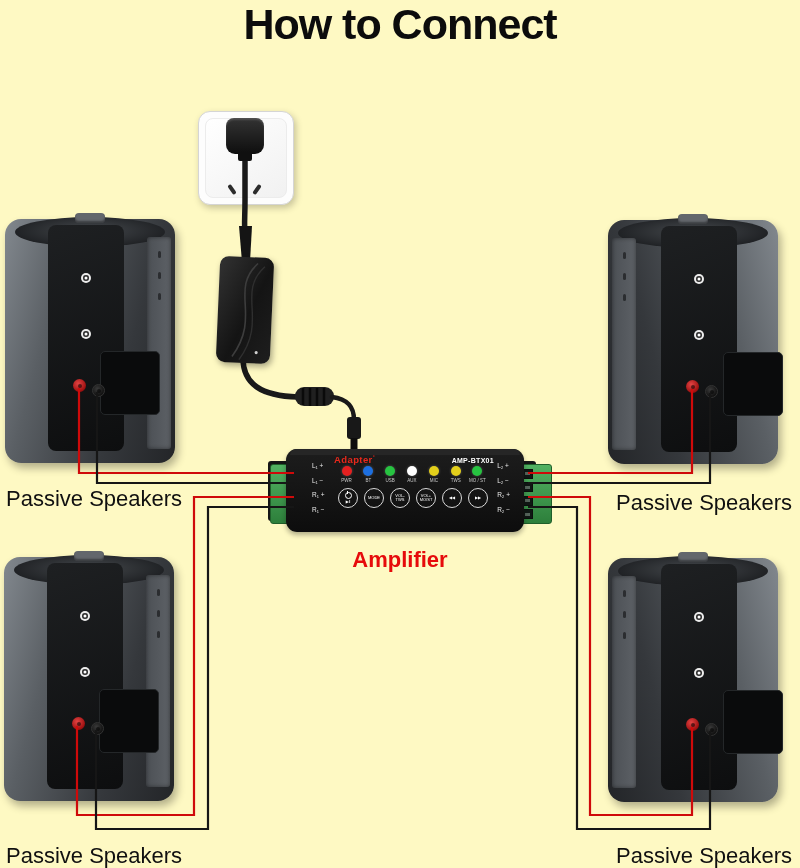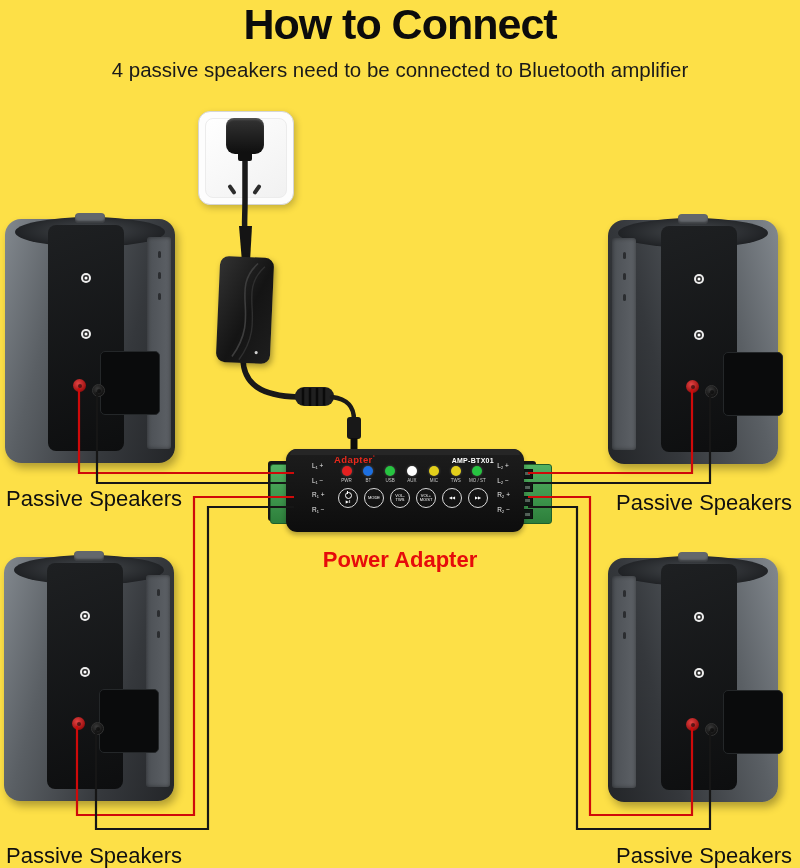--- a/index.html
+++ b/index.html
@@ -1,16 +1,16 @@
 <!DOCTYPE html>
 <html><head>
 <meta charset="utf-8">
 <style>
   html,body{margin:0;padding:0;background:#fff;}
-  #stage{position:relative;width:800px;height:868px;background:#fde047;overflow:hidden;
+  #stage{position:relative;width:800px;height:868px;background:#fef9c3;overflow:hidden;
          font-family:"Liberation Sans",sans-serif;color:#111;}
   .abs{position:absolute;}
 
   
   .title{top:0;left:0;width:800px;text-align:center;font-size:43px;font-weight:800;
          letter-spacing:-1px;color:#0c0c0c;z-index:7;}
   .subtitle{top:58px;left:0;width:800px;text-align:center;font-size:20.5px;color:#1a1a1a;z-index:7;}
   .spk-label{font-size:22px;color:#101010;z-index:7;}
   .amp-caption{top:545px;left:280px;width:240px;text-align:center;z-index:7;
                font-weight:bold;font-size:22px;color:#e60b0b;line-height:1.35;}
@@ -98,21 +98,20 @@
 
   svg.layer{position:absolute;left:0;top:0;z-index:3;pointer-events:none;}
   svg.layer.wires{z-index:6;}
 </style>
 </head>
 <body>
 
 <div id="stage">
 
   <div class="abs title">How to Connect</div>
-  <div class="abs subtitle">4 passive speakers need to be connected to Bluetooth amplifier</div>
 
   <svg class="layer" width="800" height="868">
     <path d="M245,156 L245,200 C245,218 244,224 245,232" stroke="#191919" stroke-width="5.5" fill="none" stroke-linecap="round"></path>
     <polygon points="239,226 252,226 250,262 242,262" fill="#141414"></polygon>
     <path d="M243,358 C243,384 261,396 298,397" stroke="#191919" stroke-width="5.5" fill="none" stroke-linecap="round"></path>
     <rect x="295" y="387" width="39" height="19" rx="9" fill="#202020"></rect>
     <path d="M303,388 L303,405 M310,388 L310,406 M317,388 L317,406 M324,388 L324,405" stroke="#0a0a0a" stroke-width="2.5"></path>
     <path d="M332,397 C347,399 354,406 354,420" stroke="#191919" stroke-width="4.5" fill="none" stroke-linecap="round"></path>
     <rect x="347" y="417" width="14" height="22" rx="3" fill="#181818"></rect>
     <rect x="350.5" y="438" width="7" height="13" fill="#0c0c0c"></rect>
@@ -337,20 +336,20 @@
     </g>
     <g stroke="#161616" stroke-width="2.2" fill="none">
       <path d="M294,483 L97,483 L97,392"></path>
       <path d="M294,507 L208,507 L208,829 L96,829 L96,730"></path>
       <path d="M528,483 L710,483 L710,393"></path>
       <path d="M528,507 L577,507 L577,829 L710,829 L710,731"></path>
     </g>
   </svg>
 
   <div class="abs amp-caption">
-    <div>Power Adapter</div>
+    <div>Amplifier</div>
   </div>
   <div class="abs spk-label" style="left:6px;top:486px;">Passive Speakers</div>
   <div class="abs spk-label" style="left:616px;top:490px;">Passive Speakers</div>
   <div class="abs spk-label" style="left:6px;top:843px;">Passive Speakers</div>
   <div class="abs spk-label" style="left:616px;top:843px;">Passive Speakers</div>
 
 </div>
 
 </body></html>

